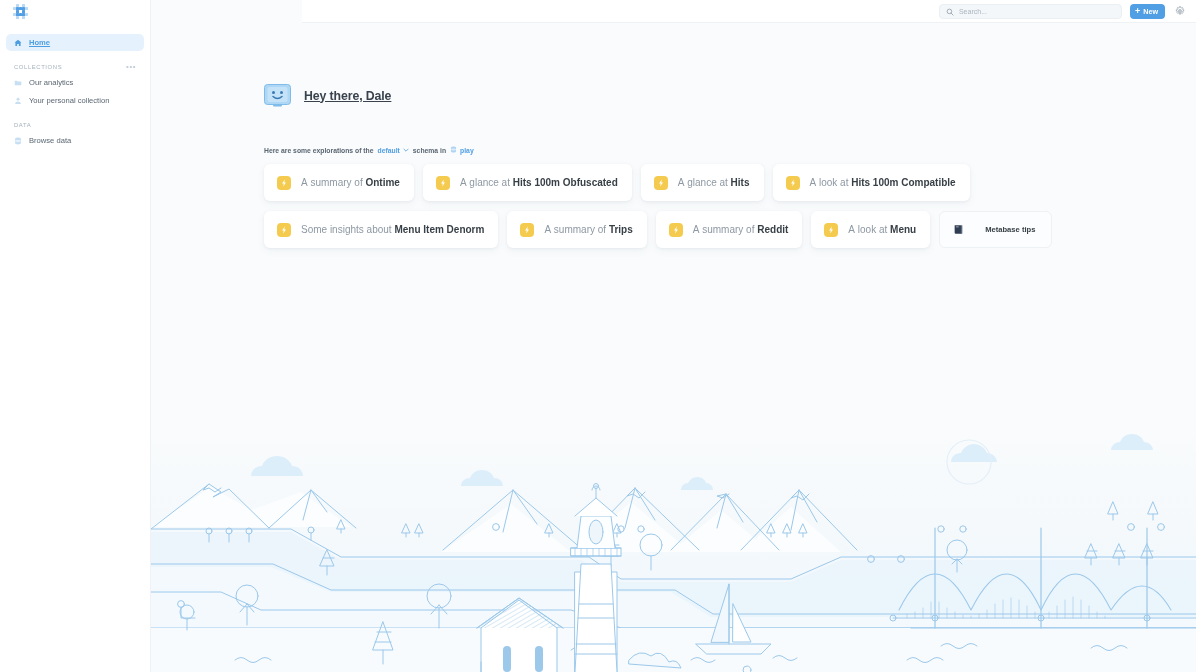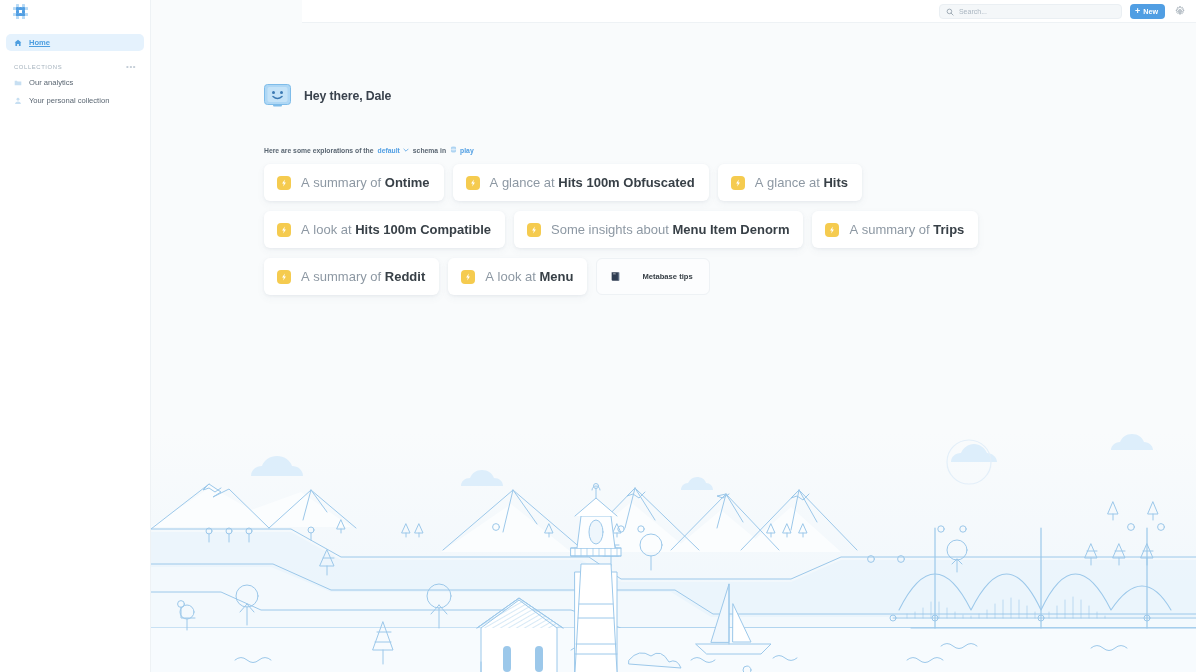--- a/index.html
+++ b/index.html
@@ -76,21 +76,21 @@
   
   #main {
     position: relative; flex: 1; height: 672px;
     overflow: hidden; background: #f9fbfc;
   }
   #content { position: relative; z-index: 3; padding: 23px 0 0 0; }
   .inner { padding-left: 113px; padding-top: 61px; }
 
   .greet { display:flex; align-items:center; gap: 13px; }
   .greet-icon { width: 27px; height: 23px; flex:0 0 27px; }
-  .greet-text { font-size: 12.3px; font-weight: bold; color: #3a424d; letter-spacing:-0.1px;}
+  .greet-text { font-size: 12.3px; font-weight: bold; color: #3a424d; letter-spacing:-0.1px;text-decoration:underline;}
 
   .xp-line {
     margin-top: 39px; display:flex; align-items:center; gap:4px;
     font-size: 6.8px; font-weight: bold; color: #5a6672; white-space:nowrap;
   }
   .xp-line .schema-sel {
     display:inline-flex; align-items:center; gap:3px;
     color: #509ee3; cursor: pointer;
   }
   .xp-line .db-link {
@@ -102,21 +102,21 @@
   .card {
     background: #fff; border-radius: 6px; height: 37px;
     display:flex; align-items:center; gap: 10px; padding: 0 14px 0 13px;
     box-shadow: 0 1px 3px rgba(70,90,110,0.07), 0 3px 8px rgba(70,90,110,0.05);
     cursor:pointer; white-space: nowrap;
   }
   .card .bolt {
     width: 14px; height: 14px; border-radius: 4px; background: #f5cb4f;
     display:flex; align-items:center; justify-content:center; flex:0 0 14px;
   }
-  .card .lbl { font-size: 13px; color: #8d98a3; }
+  .card .lbl { font-size: 10px; color: #8d98a3; }
   .card .lbl b { color: #384047; font-weight: bold; }
   .card.tips {
     background: #fcfdfe; border: 1px solid #eef2f5; box-shadow:none;
     padding: 0 16px 0 13px; gap: 21px;
   }
   .card.tips .lbl { font-size: 7.6px; color:#2f3d52; font-weight: bold; }
 
   
   #illustration {
     position: absolute; left: 0; bottom: 0; width: 1046px; height: 240px;
@@ -188,20 +188,35 @@
         <span class="ic">
           <svg width="8" height="8" viewBox="0 0 16 16">
               <circle cx="8" cy="4.6" r="2.9" fill="#c7dff2"></circle>
               <path d="M2.2 14c0-3.2 2.6-5.2 5.8-5.2s5.8 2 5.8 5.2z" fill="#c7dff2"></path>
             </svg>
         </span>
         <span>Your personal collection</span>
       </div>
     </div>
 
+    <div class="sb-section sb-gap">
+      <div class="sb-head">
+        <span>DATA</span>
+      </div>
+      <div class="sb-item">
+        <span class="ic">
+          <svg width="8" height="8" viewBox="0 0 16 16">
+              <ellipse cx="8" cy="3.4" rx="5.8" ry="2.2" fill="#c7dff2"></ellipse>
+              <path d="M2.2 3.4v9.2c0 1.2 2.6 2.2 5.8 2.2s5.8-1 5.8-2.2V3.4z" fill="#c7dff2"></path>
+              <ellipse cx="8" cy="8" rx="5.8" ry="2.1" fill="#e8f2fb"></ellipse>
+            </svg>
+        </span>
+        <span>Browse data</span>
+      </div>
+    </div>
   </div>
 
   <div id="main">
 
     <div id="topbar">
       <div class="searchbox">
         <span>
           <svg width="8" height="8" viewBox="0 0 16 16">
               <circle cx="6.8" cy="6.8" r="4.6" fill="none" stroke="#8d9aa6" stroke-width="1.6"></circle>
               <line x1="10.3" y1="10.3" x2="14.2" y2="14.2" stroke="#8d9aa6" stroke-width="1.6" stroke-linecap="round"></line>

